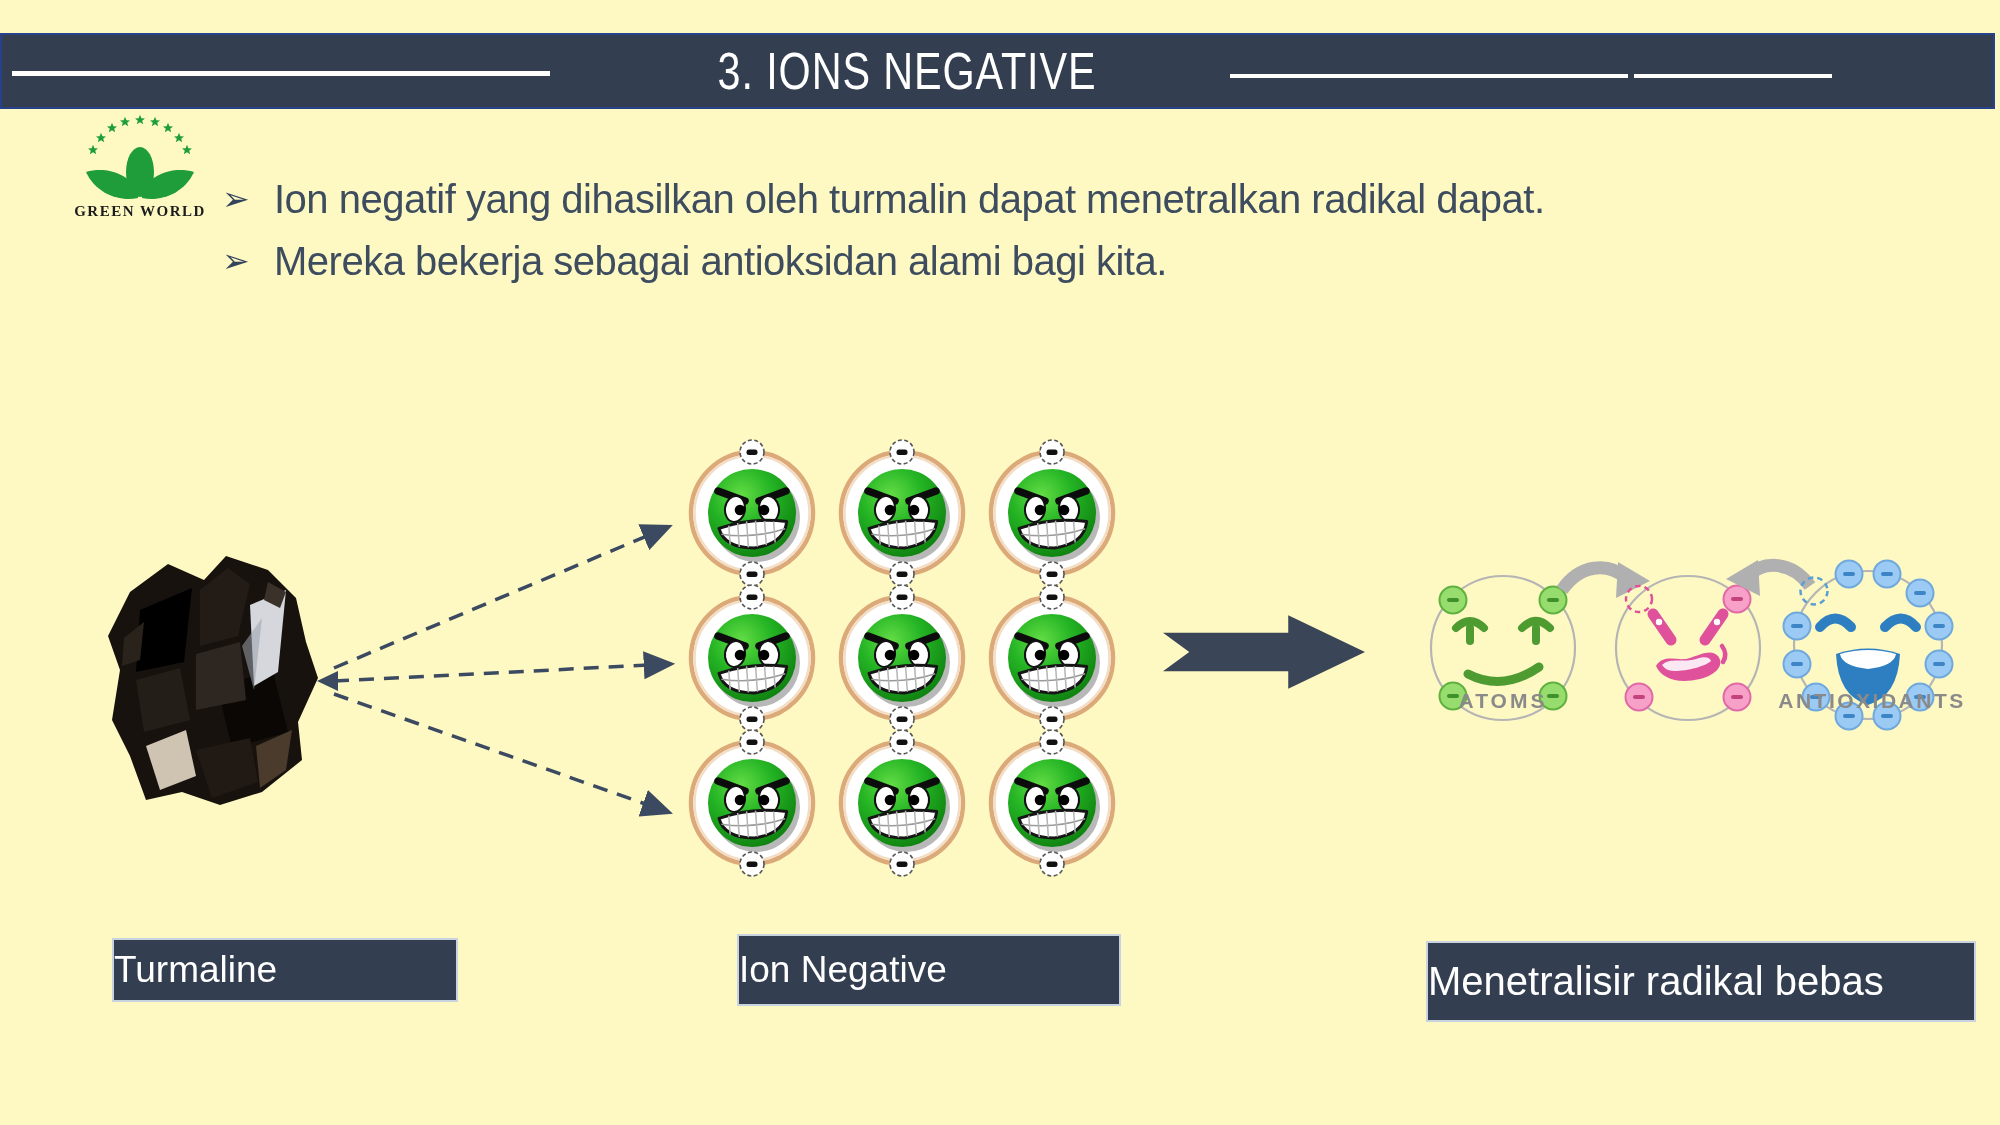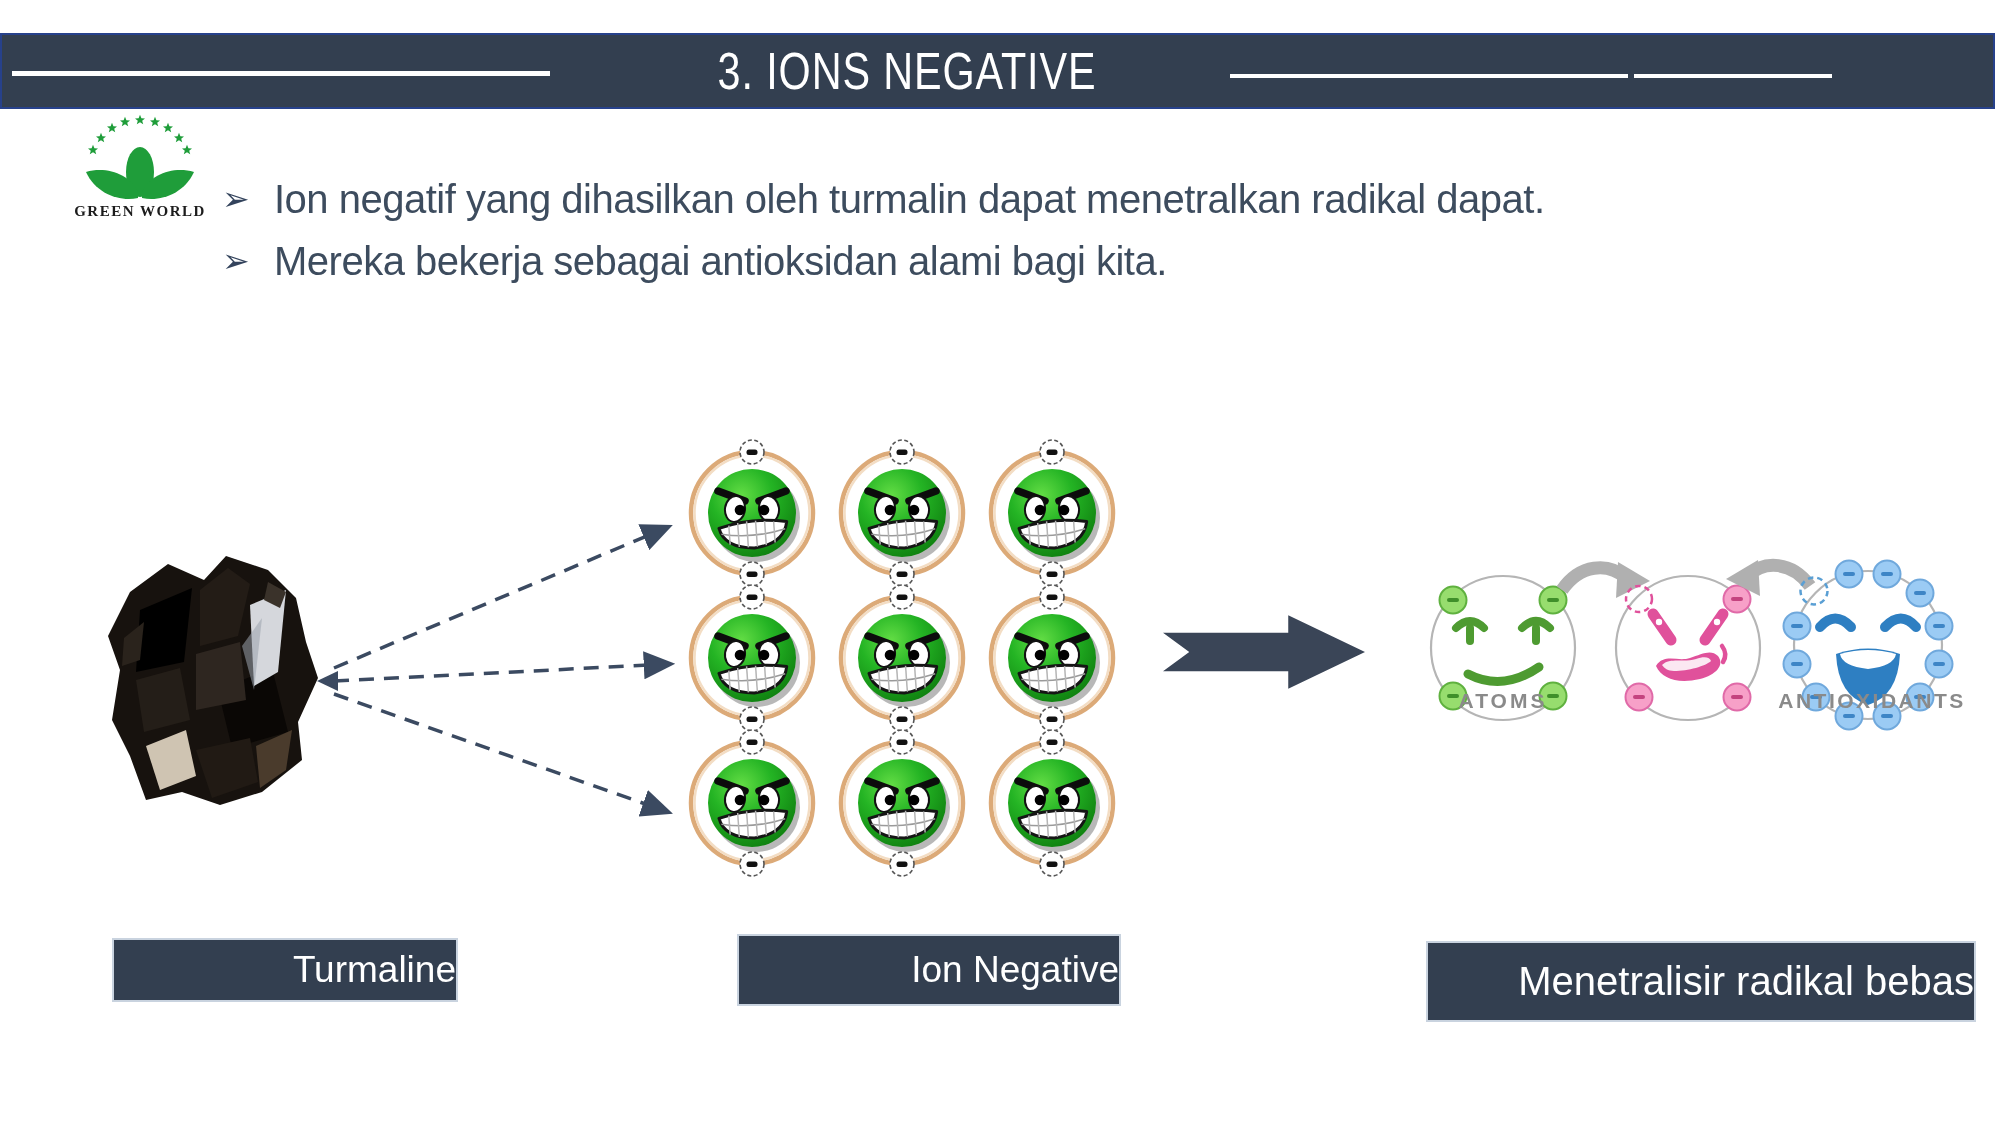--- a/index.html
+++ b/index.html
@@ -1,18 +1,18 @@
 <!DOCTYPE html>
 <html><head>
 <meta charset="utf-8">
 <style>
   * { margin:0; padding:0; box-sizing:border-box; }
   html,body { background:#888; }
   .slide{
-    position:relative; width:2000px; height:1125px; background:#ffffff;
+    position:relative; width:2000px; height:1125px; background:#fef9c3;
     overflow:hidden; font-family:"Liberation Sans","DejaVu Sans",sans-serif;
     margin:0 auto;
     padding-left:33px;
   }
 
   
   .titlebar{
     position:absolute; left:0; top:33px; width:1995px; height:76px;
     background:#333F50; border:2.5px solid #27418B;
   }
@@ -69,21 +69,21 @@
     font-size:21px; font-weight:bold; letter-spacing:3px; line-height:26px;
   }
   .lbl-atoms{ left:1413px; width:180px; }
   .lbl-free { left:1598px; width:180px; }
   .lbl-anti { left:1752px; width:240px; letter-spacing:2.5px; }
   .diag-label span{ display:block; }
 
   
   .caption{
     position:absolute; background:#333F50; border:2px solid #C9D3DF;
-    color:#ffffff; display:flex; align-items:center; justify-content:flex-end;
+    color:#ffffff; display:flex; align-items:center; justify-content:flex-start;
     font-size:37px; letter-spacing:0;
   }
   .cap-turmaline{ left:112px;  top:938px; width:346px; height:64px; }
   .cap-ion     { left:737px;  top:934px; width:384px; height:72px; }
   .cap-neutral { left:1390px; top:941px; width:550px; height:81px; font-size:40px;margin-left:36px; }
 </style>
 </head>
 <body>
 
 <div class="slide">

